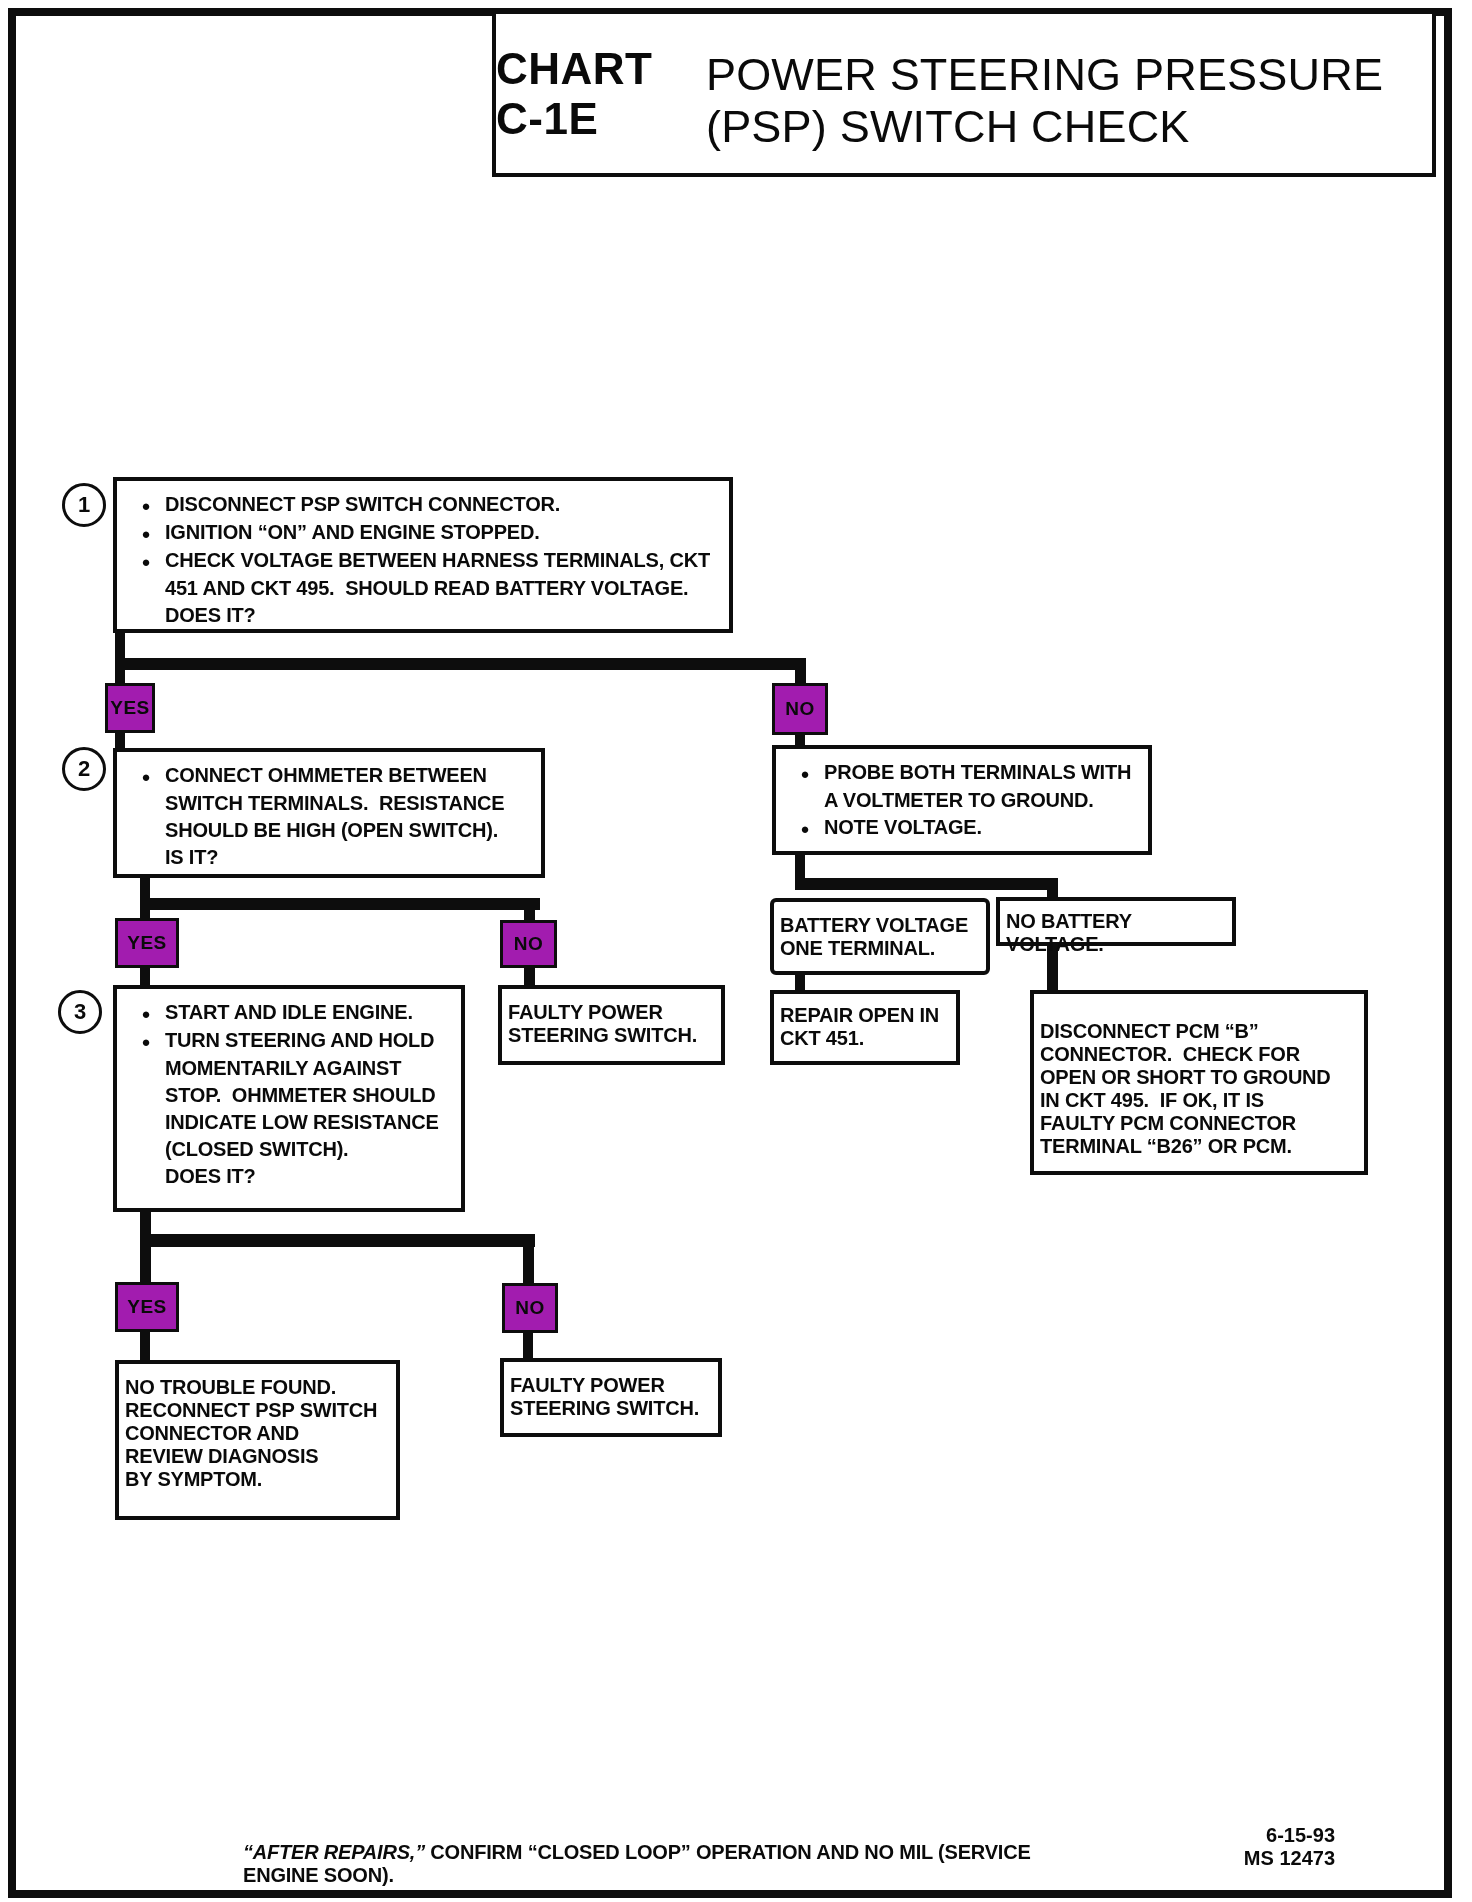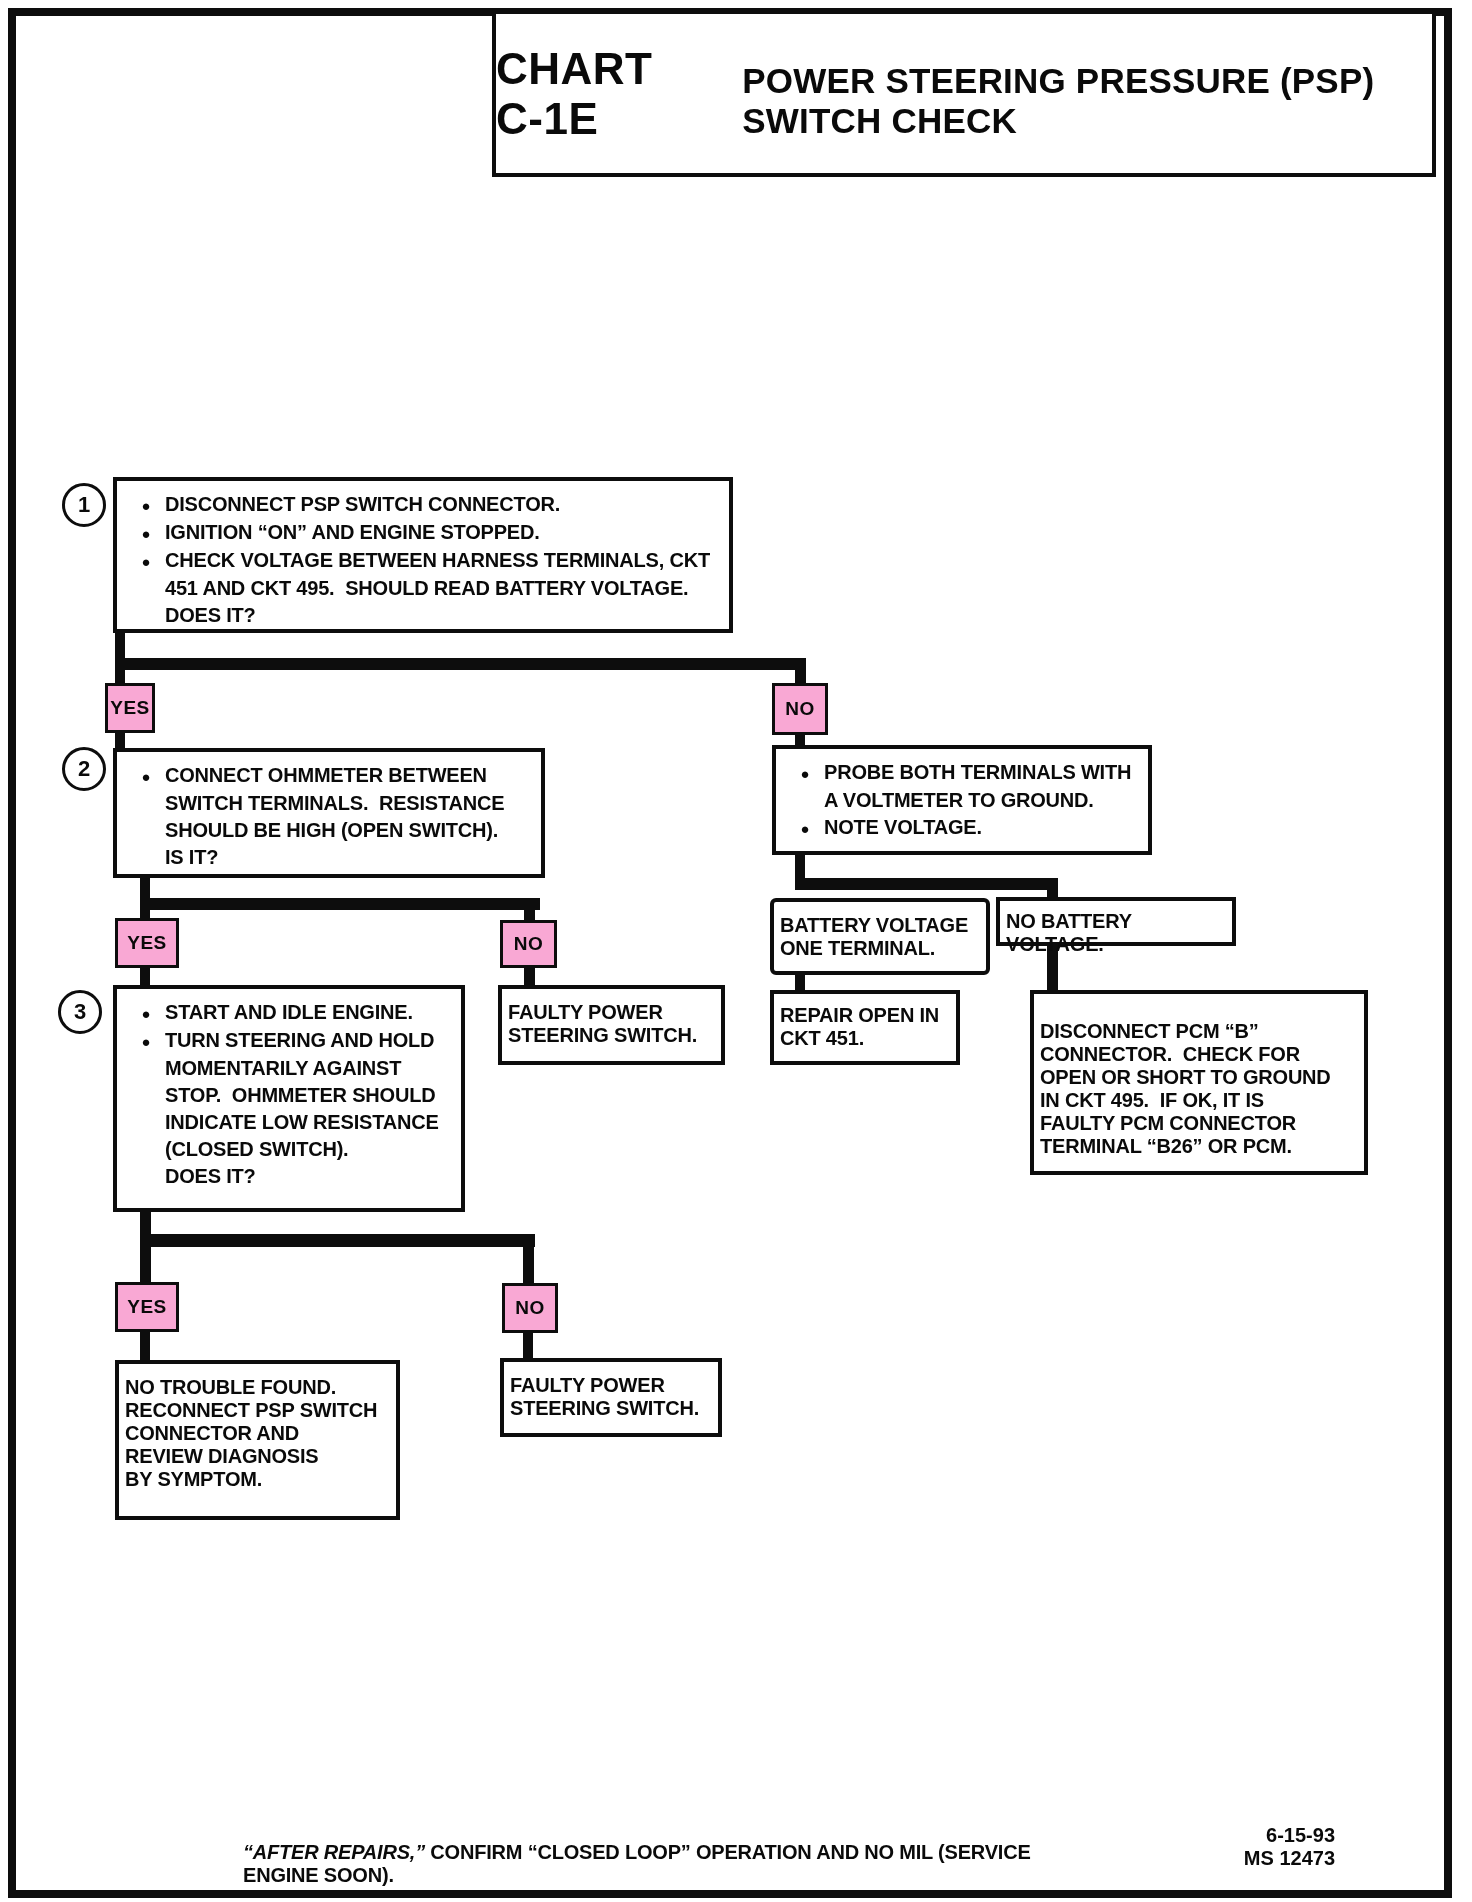--- a/index.html
+++ b/index.html
@@ -15,21 +15,21 @@
     position:absolute;left:8px;top:8px;width:1428px;height:1874px;
     border:8px solid #0d0d0d;
   }
   .titlebox{
     position:absolute;left:492px;top:10px;width:944px;height:167px;
     border:4px solid #0d0d0d;background:#fff;
     display:flex;flex-direction:row;align-items:center;justify-content:center;
     box-sizing:border-box;
   }
   .title1{font-size:44px;font-weight:bold;letter-spacing:0.5px;}
-  .title2{font-size:35px;font-weight:bold;margin-top:14px;letter-spacing:0.2px;margin-left:42px;}
+  .title2{font-size:45px;font-weight:normal;margin-top:14px;letter-spacing:0.2px;margin-left:42px;}
   .node{
     position:absolute;border:4px solid #0d0d0d;background:#fff;
     box-sizing:border-box;padding:10px 8px 0 10px;
   }
   .line{display:flex;align-items:baseline;line-height:27px;}
   .bullet{
     width:38px;flex:0 0 38px;font-size:15px;text-align:center;
     font-weight:bold;
   }
   .txt{
@@ -37,21 +37,21 @@
   }
   .plain{padding-left:6px;}
   .plain .txt{display:block;}
   .circ{
     position:absolute;width:44px;height:44px;border:3px solid #0d0d0d;
     border-radius:50%;background:#fff;
     display:flex;align-items:center;justify-content:center;
     font-size:22px;font-weight:bold;box-sizing:border-box;
   }
   .dec{
-    position:absolute;border:3px solid #0d0d0d;background:#f9a8d4;
+    position:absolute;border:3px solid #0d0d0d;background:#a21caf;
     display:flex;align-items:center;justify-content:center;
     font-size:19px;font-weight:bold;box-sizing:border-box;letter-spacing:0.5px;text-align:center;
   }
   .conn{position:absolute;background:#0d0d0d;}
   .footnote{
     position:absolute;left:243px;top:1841px;width:800px;
     font-size:20px;font-weight:bold;white-space:pre-wrap;letter-spacing:-0.2px;
   }
   .footnote .ital{font-style:italic;}
   .docid{

